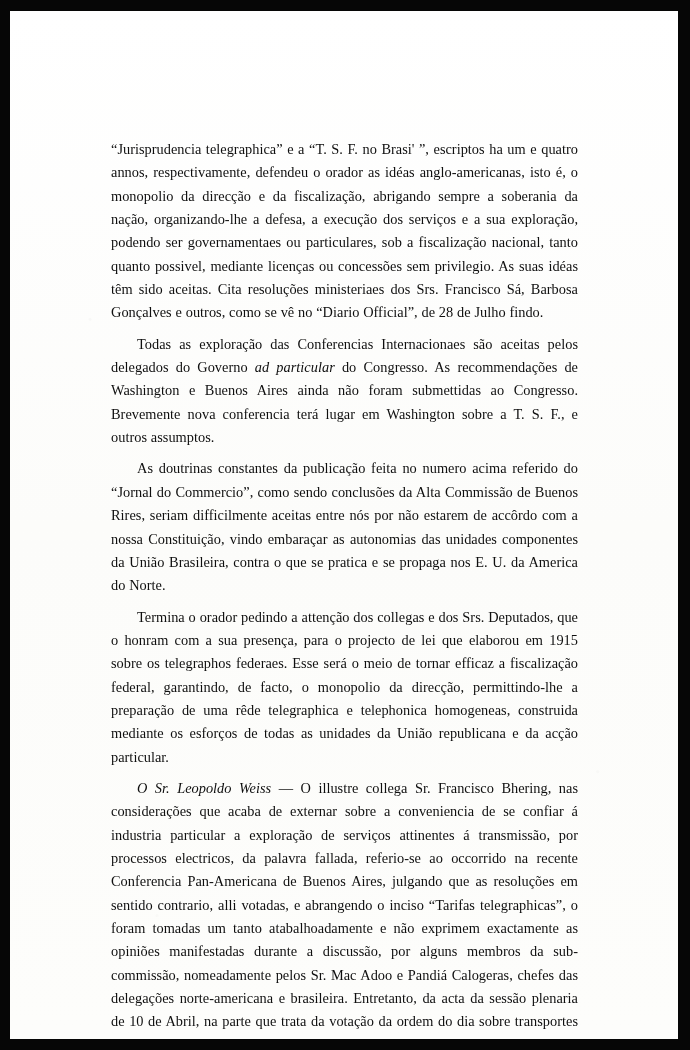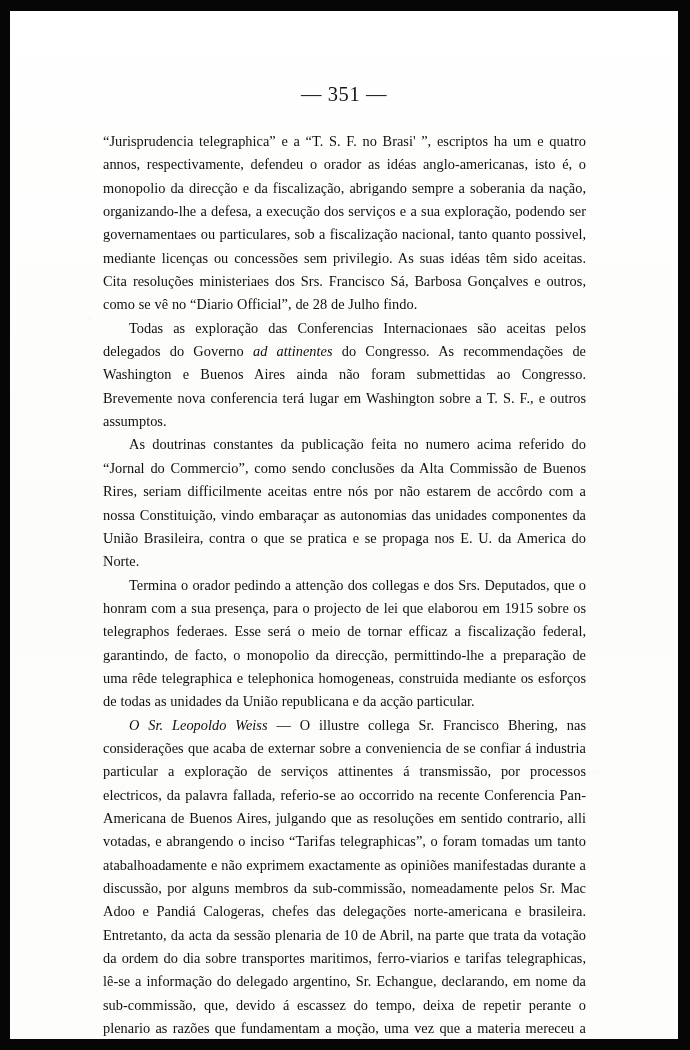--- a/index.html
+++ b/index.html
@@ -65,21 +65,21 @@
 
   
   .text-column {
     position: absolute;
     left: 93px;
     top: 119px;
     width: 483px;
   }
 
   .para {
-    margin: 0;
+    margin: 8px;
     font-family: "Liberation Serif", serif;
     font-size: 14.35px;
     line-height: 23.35px;
     color: #131313;
     text-align: justify;
     text-justify: inter-word;
     word-spacing: 0.2px;
     letter-spacing: 0.02px;
     text-indent: 26px;
     hyphens: none;
@@ -95,27 +95,26 @@
     filter: contrast(1.04);
   }
 </style>
 </head>
 <body>
 
 <div class="scan-frame">
   <div class="page-sheet">
     <div class="paper-tone"></div>
 
-    <div class="page-number inkfade">— 351 —</div>
 
     <div class="text-column inkfade">
 
       <p class="para no-indent">“Jurisprudencia telegraphica” e a “T. S. F. no Brasi' ”, escriptos ha um e quatro annos, respectivamente, defendeu o orador as idéas anglo-americanas, isto é, o monopolio da direcção e da fiscalização, abrigando sempre a soberania da nação, organizando-lhe a defesa, a execução dos serviços e a sua exploração, podendo ser governamentaes ou particulares, sob a fiscalização nacional, tanto quanto possivel, mediante licenças ou concessões sem privilegio. As suas idéas têm sido aceitas. Cita resoluções ministeriaes dos Srs. Francisco Sá, Barbosa Gonçalves e outros, como se vê no “Diario Official”, de 28 de Julho findo.</p>
 
-      <p class="para"><span>Todas as exploração das Conferencias Internacionaes são aceitas pelos delegados do Governo </span><i>ad attinentes</i><span> do Congresso. As recommendações de Washington e Buenos Aires ainda não foram submettidas ao Congresso. Brevemente nova conferencia terá lugar em Washington sobre a T. S. F., e outros assumptos.</span></p>
+      <p class="para"><span>Todas as exploração das Conferencias Internacionaes são aceitas pelos delegados do Governo </span><i>ad particular</i><span> do Congresso. As recommendações de Washington e Buenos Aires ainda não foram submettidas ao Congresso. Brevemente nova conferencia terá lugar em Washington sobre a T. S. F., e outros assumptos.</span></p>
 
       <p class="para">As doutrinas constantes da publicação feita no numero acima referido do “Jornal do Commercio”, como sendo conclusões da Alta Commissão de Buenos Rires, seriam difficilmente aceitas entre nós por não estarem de accôrdo com a nossa Constituição, vindo embaraçar as autonomias das unidades componentes da União Brasileira, contra o que se pratica e se propaga nos E. U. da America do Norte.</p>
 
       <p class="para">Termina o orador pedindo a attenção dos collegas e dos Srs. Deputados, que o honram com a sua presença, para o projecto de lei que elaborou em 1915 sobre os telegraphos federaes. Esse será o meio de tornar efficaz a fiscalização federal, garantindo, de facto, o monopolio da direcção, permittindo-lhe a preparação de uma rêde telegraphica e telephonica homogeneas, construida mediante os esforços de todas as unidades da União republicana e da acção particular.</p>
 
       <p class="para"><i>O Sr. Leopoldo Weiss</i><span> — O illustre collega Sr. Francisco Bhering, nas considerações que acaba de externar sobre a conveniencia de se confiar á industria particular a exploração de serviços attinentes á transmissão, por processos electricos, da palavra fallada, referio-se ao occorrido na recente Conferencia Pan-Americana de Buenos Aires, julgando que as resoluções em sentido contrario, alli votadas, e abrangendo o inciso “Tarifas telegraphicas”, o foram tomadas um tanto atabalhoadamente e não exprimem exactamente as opiniões manifestadas durante a discussão, por alguns membros da sub-commissão, nomeadamente pelos Sr. Mac Adoo e Pandiá Calogeras, chefes das delegações norte-americana e brasileira. Entretanto, da acta da sessão plenaria de 10 de Abril, na parte que trata da votação da ordem do dia sobre transportes maritimos, ferro-viarios e tarifas telegraphicas, lê-se a informação do delegado argentino, Sr. Echangue, declarando, em nome da sub-commissão, que, devido á escassez do tempo, deixa de repetir perante o plenario as razões que fundamentam a moção, uma vez que a materia mereceu a approvação unanime dos delegados que em sua discussão intervieram. Assim, foram approvadas, na mesma sessão plenaria, as seguintes resoluções, abrangendo o inciso “tarifas telegraphicas”:</span></p>
 
     </div>
   </div>
 </div>

